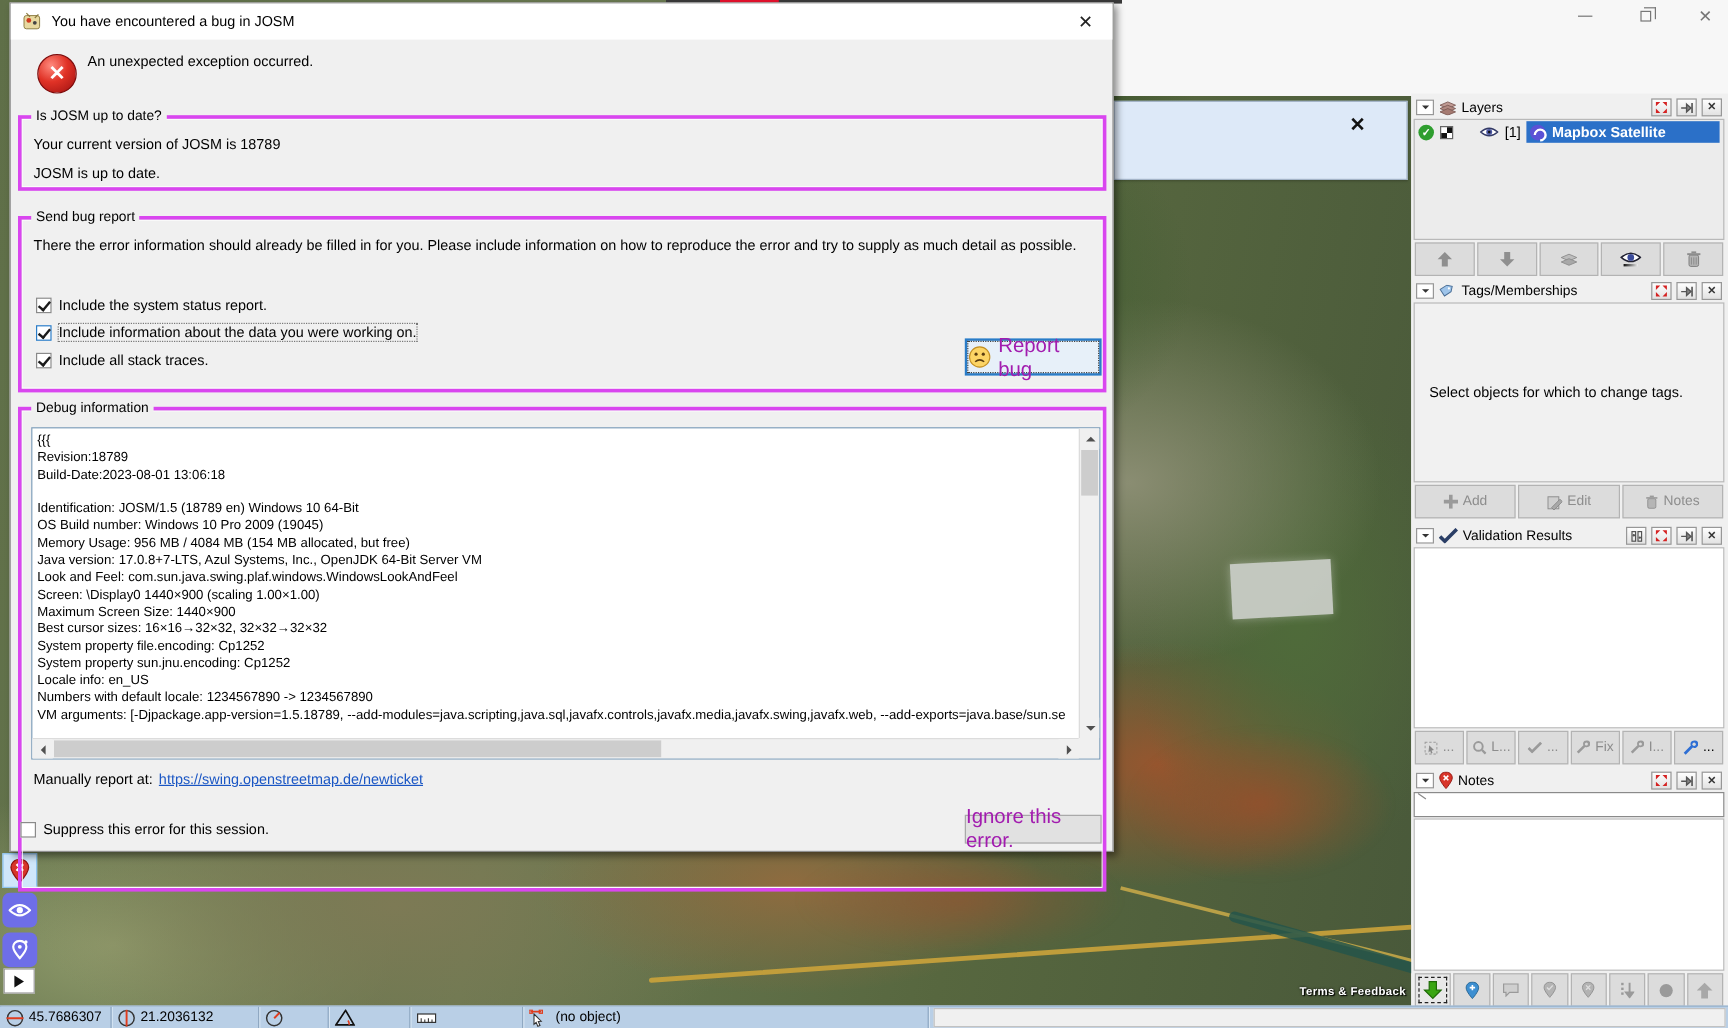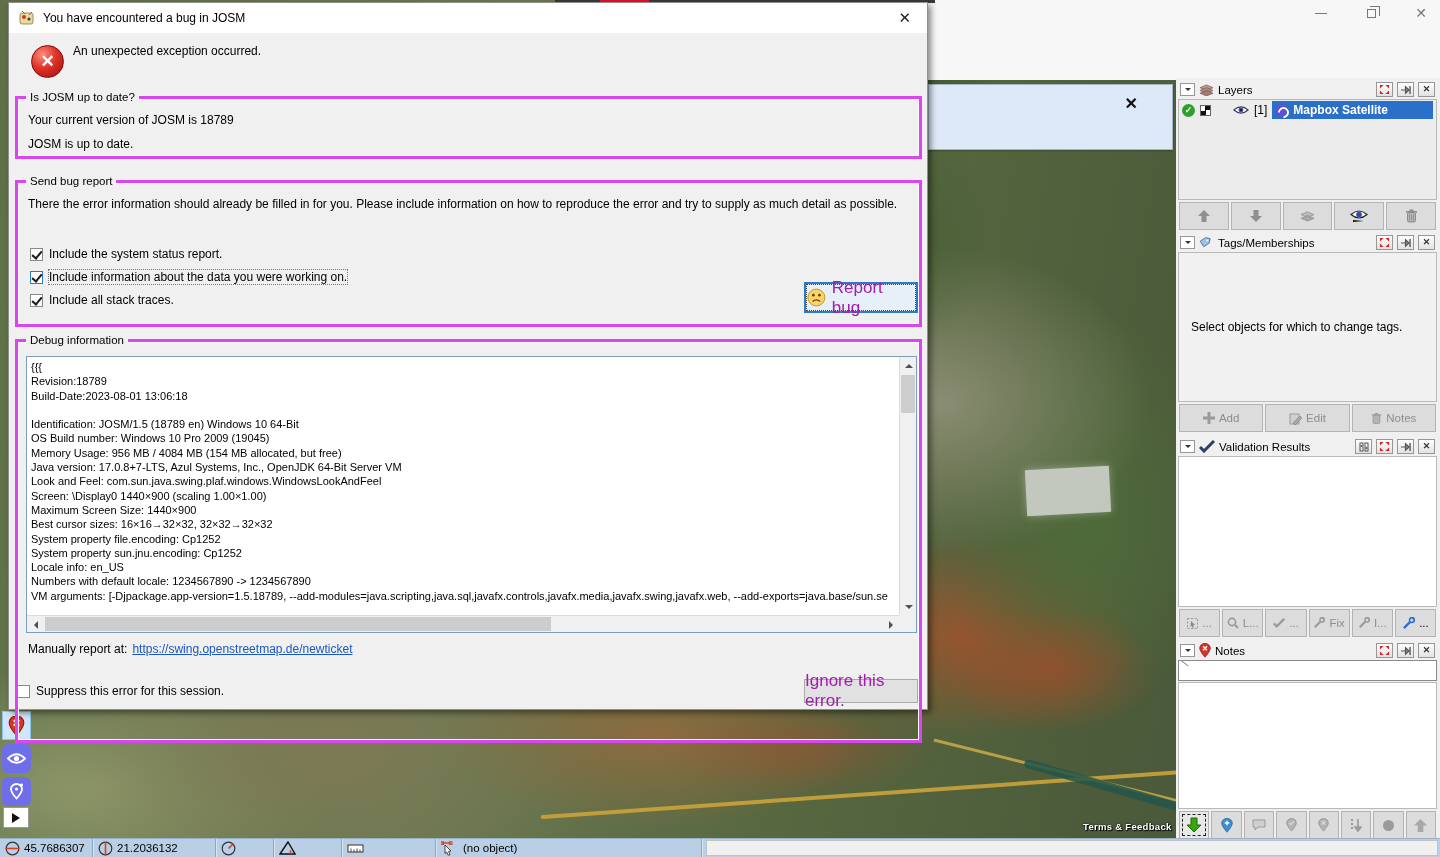--- a/index.html
+++ b/index.html
@@ -623,21 +623,21 @@
         <path d="M1 13 L9 1 L16 13z" fill="none" stroke="#111" stroke-width="1.4"></path>
         <path d="M12 13 A5 5 0 0 0 11 9.5" stroke="#e03c1e" stroke-width="1.4" fill="none"></path>
       </svg>
     </span>
     <span class="seg" style="width:94px;">
       <svg width="17" height="9" viewBox="0 0 17 9">
         <rect x="1" y="1" width="15" height="7" fill="#fff" stroke="#333" stroke-width="1"></rect>
         <path d="M4 4.5 v3.5 M7 5.5 v2.5 M10 4.5 v3.5 M13 5.5 v2.5" stroke="#333" stroke-width=".9"></path>
       </svg>
     </span>
-    <span class="seg" style="width:266px;">
+    <span class="seg" style="width:338px;">
       <svg width="18" height="15" viewBox="0 0 18 15">
         <path d="M1 2 h9" stroke="#e03c1e" stroke-width="1.4"></path>
         <rect x="0" y="0.8" width="2.6" height="2.6" fill="none" stroke="#e03c1e" stroke-width="1"></rect>
         <rect x="8.4" y="0.8" width="2.6" height="2.6" fill="none" stroke="#e03c1e" stroke-width="1"></rect>
         <path d="M4 4 L10 10 L7.6 10.2 L9 13.6 L7.2 14.3 L5.8 11 L4 12.6z" fill="#fff" stroke="#333" stroke-width=".9"></path>
       </svg>
       <span>(no object)</span>
     </span>
     <span class="seg-fill"></span>
   </div>

